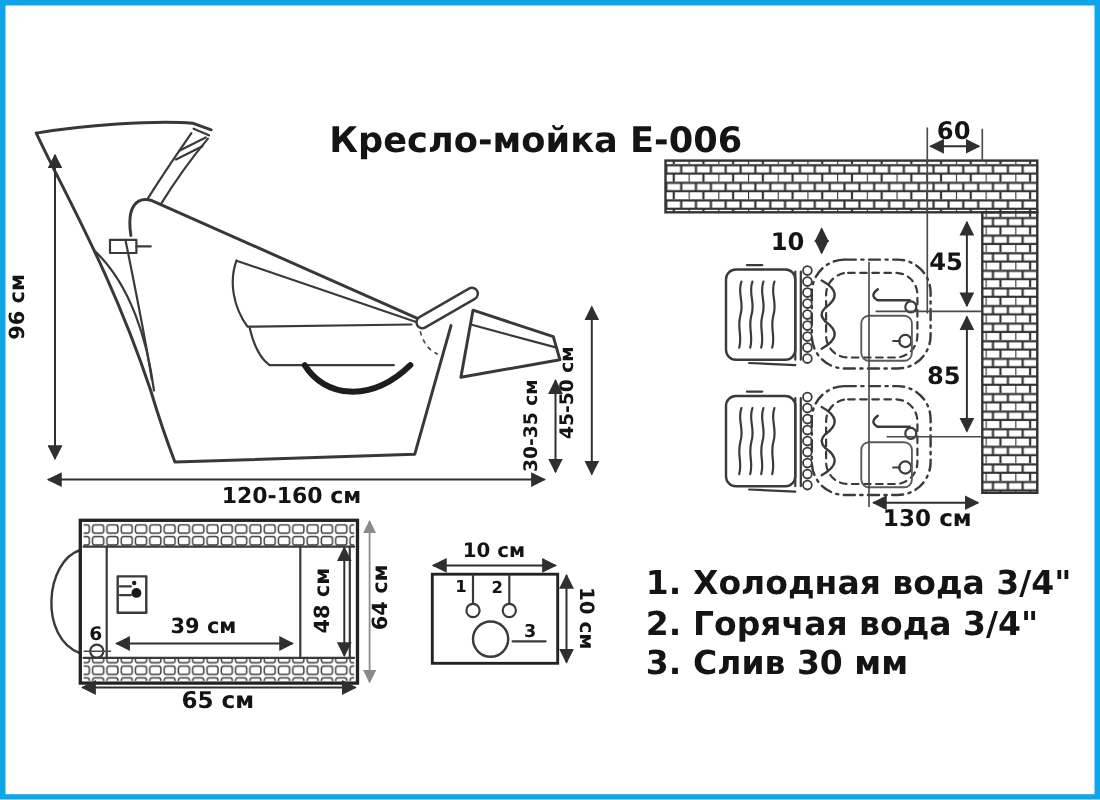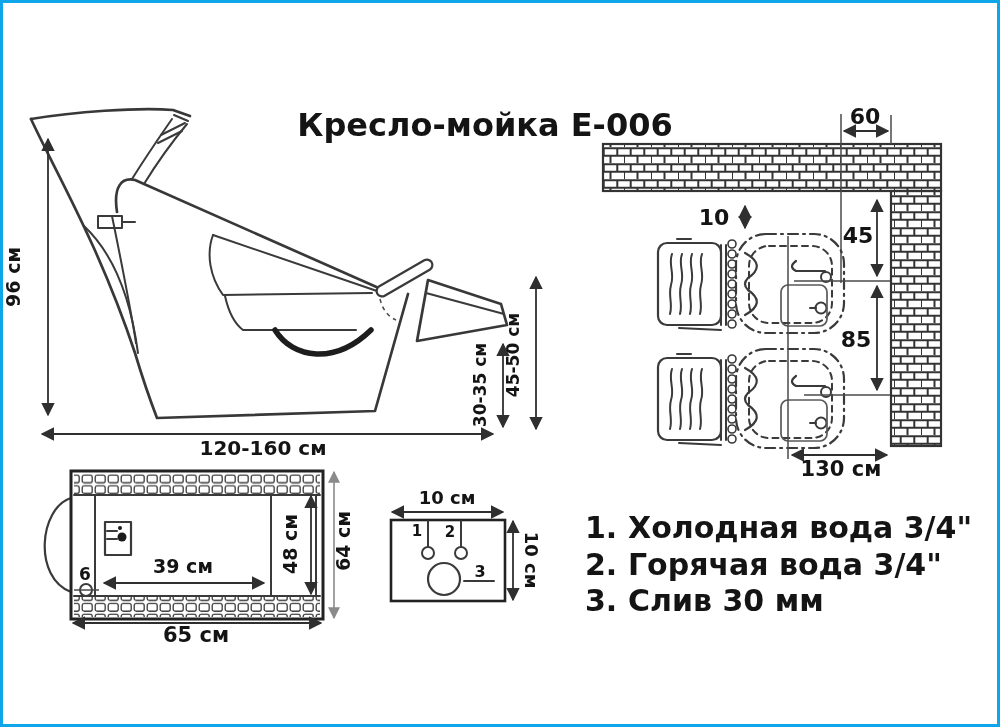--- a/index.html
+++ b/index.html
@@ -1,18 +1,18 @@
 <!DOCTYPE html>
 <html><head>
 <meta charset="utf-8">
 <style>
   html,body{margin:0;padding:0;background:#fff;}
   .canvas{
     position:relative;width:1000px;height:727px;background:#ffffff;
-    box-sizing:border-box;border:3px solid #0ea5e9;overflow:hidden;
+    box-sizing:border-box;border:5px solid #0ea5e9;overflow:hidden;
     font-family:"DejaVu Sans","Liberation Sans",sans-serif;
   }
   svg{position:absolute;left:0;top:0;}
   .s2{stroke:#3a3a3a;stroke-width:2;fill:none;stroke-linecap:round;stroke-linejoin:round;}
   .s22{stroke:#3a3a3a;stroke-width:2.2;fill:none;stroke-linecap:round;stroke-linejoin:round;}
   .s3{stroke:#383838;stroke-width:2.7;fill:none;stroke-linecap:round;stroke-linejoin:round;}
   .thick{stroke:#1d1d1d;stroke-width:5.5;fill:none;stroke-linecap:round;}
   .thin{stroke:#4a4a4a;stroke-width:1.5;fill:none;}
   .dash{stroke-dasharray:4 4;}
   .dim{stroke:#2f2f2f;stroke-width:1.8;fill:none;

